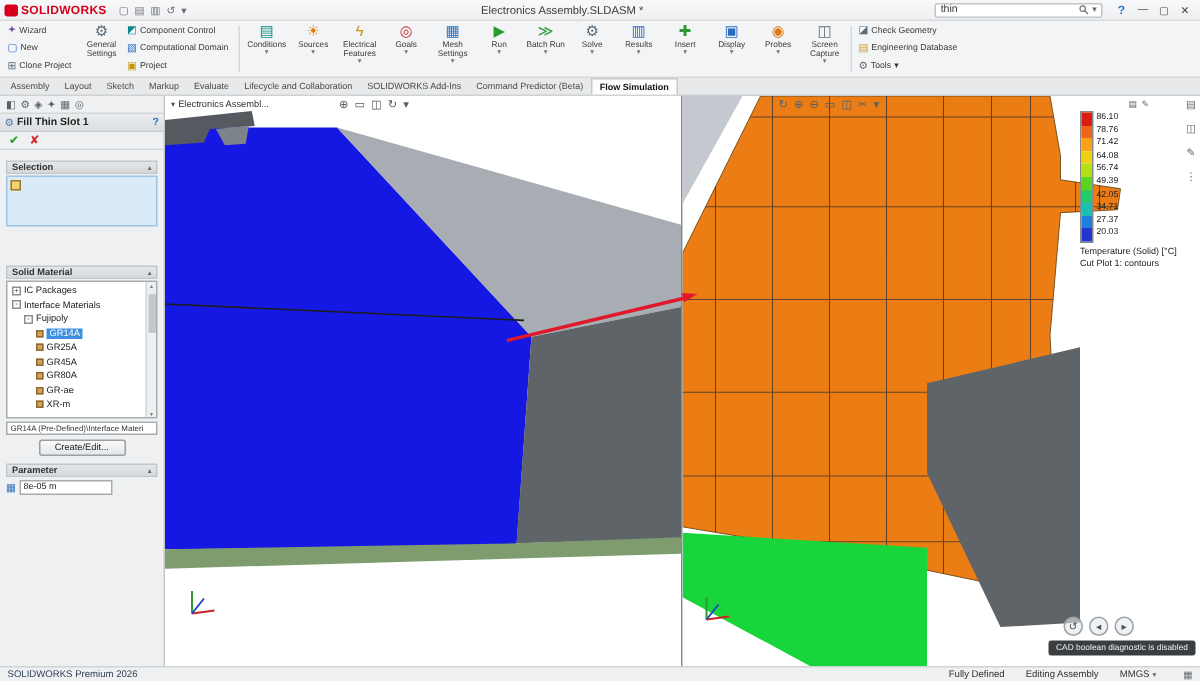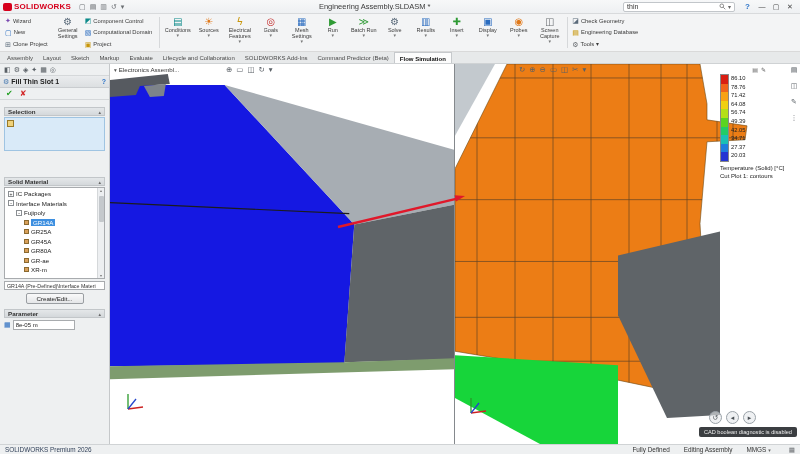--- a/index.html
+++ b/index.html
@@ -112,21 +112,21 @@
 <div class="window">
 
   <div class="titlebar">
     <div class="ds-mark"></div>
     <span class="app-name">SOLIDWORKS</span>
     <span class="qat-icon">▢</span>
     <span class="qat-icon">▤</span>
     <span class="qat-icon">▥</span>
     <span class="qat-icon">↺</span>
     <span class="qat-icon">▾</span>
-    <div class="doc-title">Engineering Assembly.SLDASM *</div>
+    <div class="doc-title">Electronics Assembly.SLDASM *</div>
     <div class="searchbox">
       <span class="search-text">thin</span>
       <svg width="7" height="7" viewBox="0 0 10 10">
           <circle cx="4" cy="4" r="2.6" fill="none" stroke="#777" stroke-width="1.2"></circle>
           <line x1="6" y1="6" x2="9" y2="9" stroke="#777" stroke-width="1.2"></line>
         </svg>
       <span class="search-caret">▾</span>
     </div>
     <span class="help-btn">?</span>
     <span class="win-btn">—</span>

